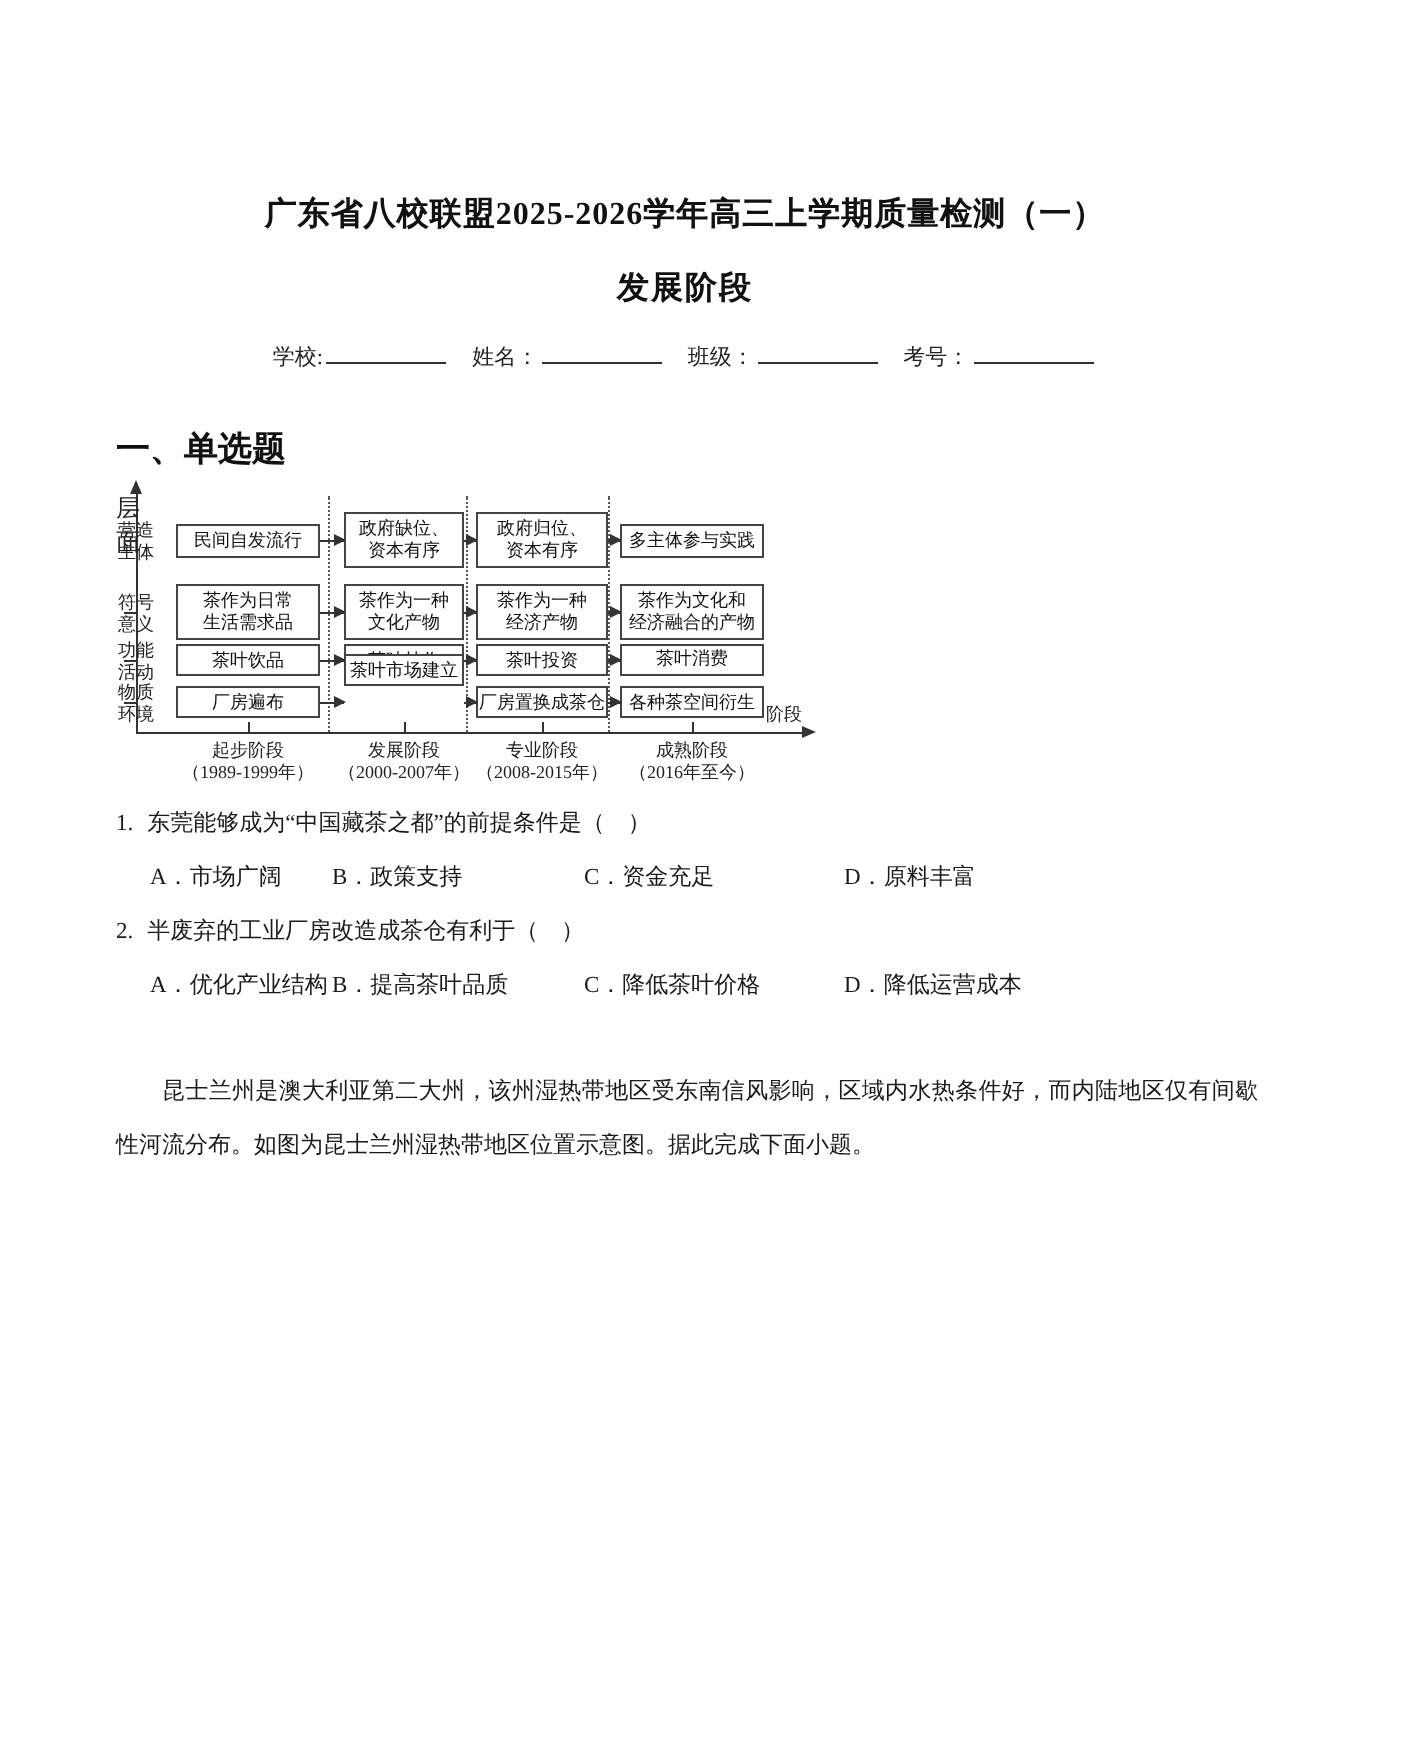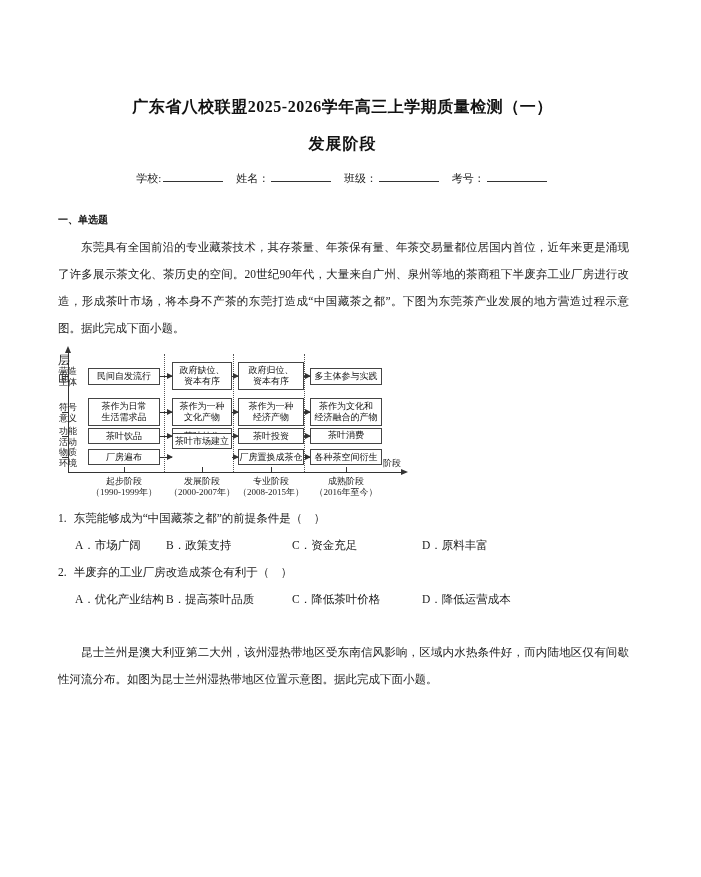--- a/index.html
+++ b/index.html
@@ -7,21 +7,21 @@
   body { font-family:"Liberation Serif","DejaVu Serif",serif; color:#111; }
   .page { position:relative; width:685px; height:877px; background:#fff; overflow:hidden; }
 
   .title { padding-top:97px; text-align:center; font-size:16px; font-weight:bold; letter-spacing:.5px; }
   .subtitle { margin-top:16px; text-align:center; font-size:16px; font-weight:bold; letter-spacing:1px; }
 
   .form-line { margin-top:15px; text-align:center; font-size:11px; color:#222; }
   .form-field { margin:0 4px; white-space:nowrap; }
   .blank { display:inline-block; width:60px; height:12px; border-bottom:1px solid #333; vertical-align:baseline; margin:0 2px; }
 
-  .section-heading { margin:27px 56px 0 58px; font-size:10px; font-weight:bold; }
+  .section-heading { margin:27px 56px 0 58px; font-size:17px; font-weight:bold; }
 
   .passage { margin:7px 56px 0 58px; font-size:11.5px; line-height:27px; text-indent:2em; text-align:justify; color:#1a1a1a; }
 
   
   .diagram { position:relative; margin-left:56px; margin-top:6px; width:352px; height:152px; font-family:"Liberation Serif","DejaVu Serif",serif; }
   .dg-line { position:absolute; background:#333; }
   .tri-up { position:absolute; width:0; height:0; border-left:3.5px solid transparent; border-right:3.5px solid transparent; border-bottom:7px solid #333; }
   .tri-right { position:absolute; width:0; height:0; border-top:3.5px solid transparent; border-bottom:3.5px solid transparent; border-left:7px solid #333; }
   .dg-dotted { position:absolute; top:6px; height:118px; width:0; border-left:1px dotted #555; }
   .dg-rowlabel { position:absolute; left:0; width:24px; font-size:9px; line-height:10.5px; text-align:center; color:#222; }
@@ -56,21 +56,20 @@
 
   <div class="form-line">
     <span class="form-field"><span>学校:</span><span class="blank"></span></span>
     <span class="form-field"><span>姓名：</span><span class="blank"></span></span>
     <span class="form-field"><span>班级：</span><span class="blank"></span></span>
     <span class="form-field"><span>考号：</span><span class="blank"></span></span>
   </div>
 
   <div class="section-heading">一、单选题</div>
 
-  <div class="passage">东莞具有全国前沿的专业藏茶技术，其存茶量、年茶保有量、年茶交易量都位居国内首位，近年来更是涌现了许多展示茶文化、茶历史的空间。20世纪90年代，大量来自广州、泉州等地的茶商租下半废弃工业厂房进行改造，形成茶叶市场，将本身不产茶的东莞打造成“中国藏茶之都”。下图为东莞茶产业发展的地方营造过程示意图。据此完成下面小题。</div>
 
   <div class="diagram">
 
     <div class="dg-line" style="left:12px; top:4px; width:1px; height:121px;"></div>
     <div class="tri-up" style="left:9px; top:-2px;"></div>
     <div class="dg-line" style="left:12px; top:124px; width:334px; height:1px;"></div>
     <div class="tri-right" style="left:345px; top:121px;"></div>
     <div class="dg-ylabel">层面</div>
     <div class="dg-xlabel">阶段</div>
 
@@ -174,21 +173,21 @@
     <div class="harrow" style="left:176px; top:109px; width:6px;"></div>
     <div class="harrow" style="left:248px; top:109px; width:6px;"></div>
 
     <div class="xtick" style="left:68px;"></div>
     <div class="xtick" style="left:146px;"></div>
     <div class="xtick" style="left:215px;"></div>
     <div class="xtick" style="left:290px;"></div>
 
     <div class="dg-stage" style="left:13px;">
         <span>起步阶段</span>
-        <span>（1990-1999年）</span>
+        <span>（1989-1999年）</span>
       </div>
     <div class="dg-stage" style="left:91px;">
         <span>发展阶段</span>
         <span>（2000-2007年）</span>
       </div>
     <div class="dg-stage" style="left:160px;">
         <span>专业阶段</span>
         <span>（2008-2015年）</span>
       </div>
     <div class="dg-stage" style="left:235px;">

